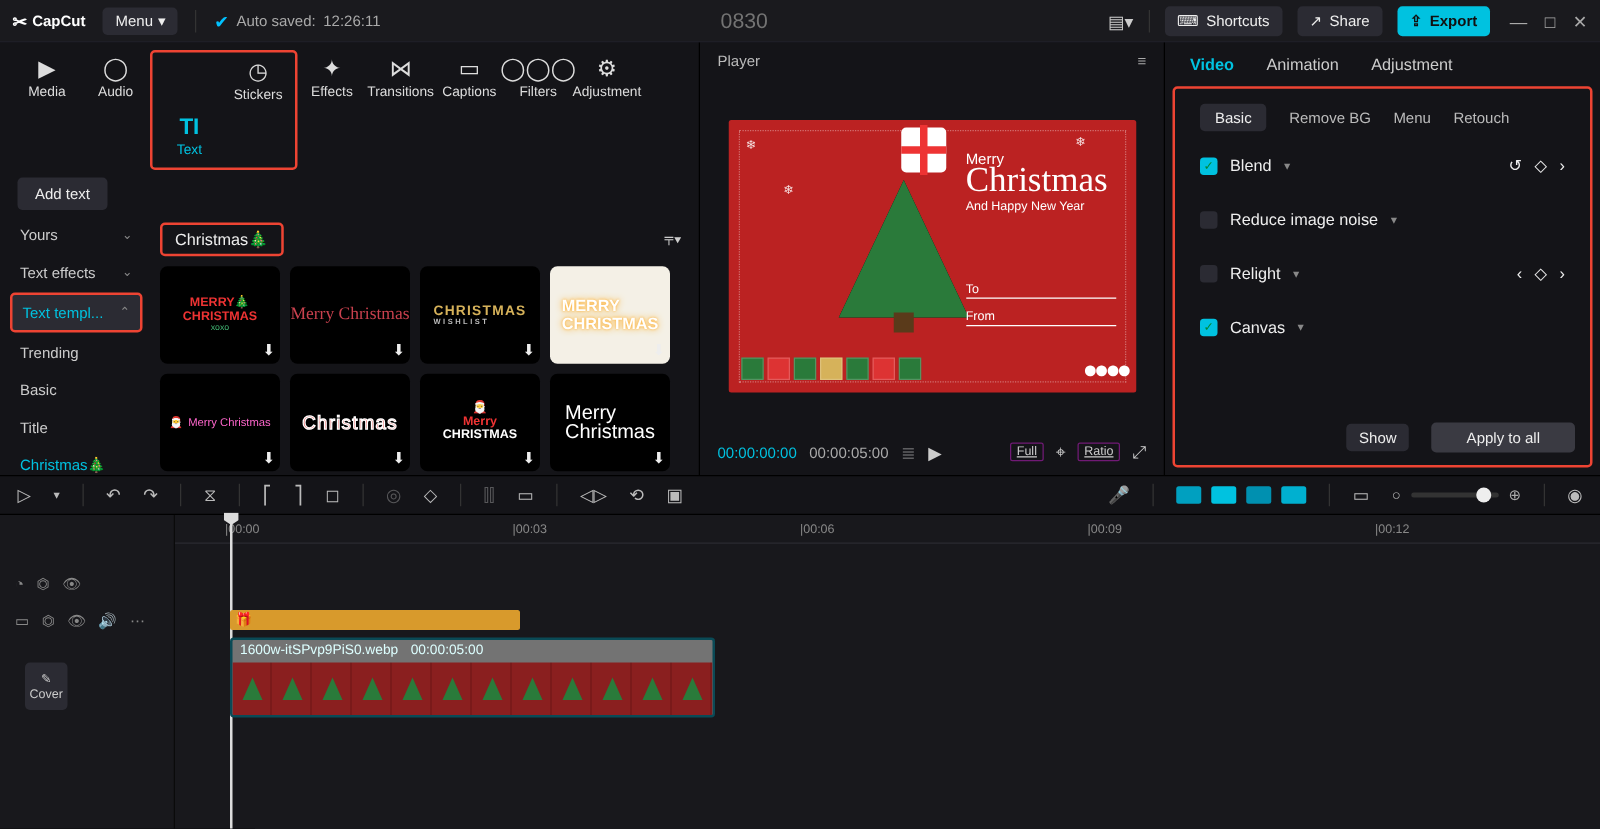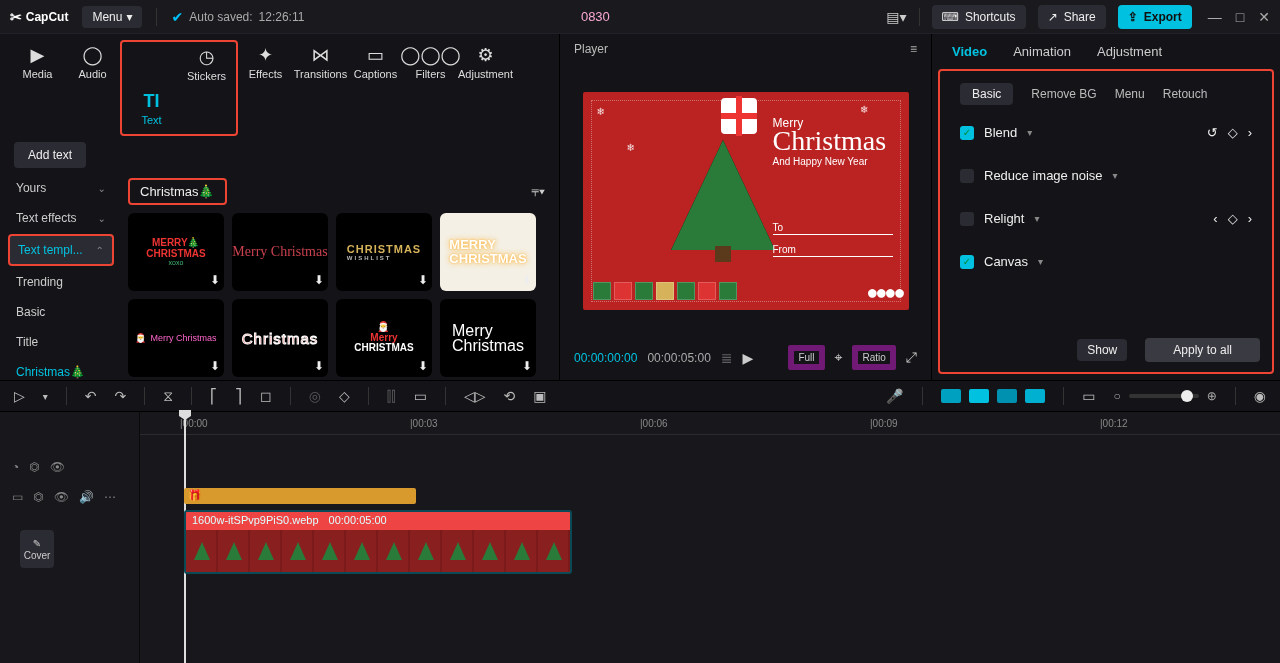--- a/index.html
+++ b/index.html
@@ -4,21 +4,21 @@
 <style>
   * { box-sizing: border-box; margin: 0; padding: 0; font-family: -apple-system, BlinkMacSystemFont, "Segoe UI", Arial, sans-serif; }
   body { background: #0d0d0f; color: #ddd; width: 1280px; height: 663px; overflow: hidden; font-size: 12px; }
   .topbar { height: 34px; background: #1a1a1e; display: flex; align-items: center; padding: 0 10px; gap: 14px; border-bottom: 1px solid #21212a;}
   .logo { display:flex; align-items:center; gap:4px; font-weight:600; font-size:12px; color:#fff;}
   .logo .scissor { font-size:14px; }
   .menu-btn { background:#2b2b33; padding:4px 10px; border-radius:4px; color:#eee; display:flex; align-items:center; gap:4px; font-size:12px;}
   .vbar { width:1px; height:18px; background:#333; }
   .autosave { display:flex; align-items:center; gap:6px; color:#aaa; font-size:12px;}
   .autosave .chk { color:#00c2ff; font-size:14px; }
-  .project-title { flex:1; text-align:center; color:#f9a8d4; font-size:13px;}
+  .project-title { flex:1; text-align:center; color:#737373; font-size:17px;}
   .rctl { display:flex; align-items:center; gap:12px; }
   .pill { background:#2b2b33; padding:5px 10px; border-radius:4px; display:flex; align-items:center; gap:6px; color:#eee; font-size:12px;}
   .pill.export { background:#00c2e0; color:#111; font-weight:600;}
   .wincon { display:flex; gap:14px; color:#aaa; font-size:14px; margin-left:4px;}
   .main { display:flex; height: 346px; }
   
   .leftcol { width:560px; display:flex; flex-direction:column; background:#141418; border-right:1px solid #000;}
   .icontabs { display:flex; padding:6px 10px 0 10px; gap:0px;}
   .icontab { width:55px; display:flex; flex-direction:column; align-items:center; padding:4px 0 8px 0; color:#ddd; gap:2px;}
   .icontab .ic { font-size:18px; height:22px; display:flex; align-items:center;}
@@ -73,21 +73,21 @@
   .ctext .c { font-family:"Brush Script MT",cursive; font-size:28px; line-height:.8;}
   .ctext .h { font-size:10px; margin-top:4px;}
   .toline { position:absolute; right:16px; color:#fff; font-size:10px; width:120px; border-bottom:1px solid #fff; padding-bottom:1px;margin-left:12px;}
   .boxes { position:absolute; left:10px; bottom:10px; display:flex; gap:3px;}
   .boxes div{ width:18px; height:18px; background:#2a7a3a; border:1px solid #fff3;}
   .lights { position:absolute; right:6px; bottom:6px; color:#fff; font-size:20px; letter-spacing:-3px;}
   .pfoot { display:flex; align-items:center; gap:10px; padding:8px 14px 10px 14px;}
   .tblue { color:#00c2e0; font-size:12px;}
   .tgray { color:#aaa; font-size:12px;}
   .picon { color:#ccc; font-size:14px;}
-  .pbox { border:6px solid #701a75; padding:1px 4px; font-size:10px; color:#ccc; border-radius:2px;}
+  .pbox { border:1px solid #701a75; padding:1px 4px; font-size:10px; color:#ccc; border-radius:2px;text-decoration:underline;}
   .pfoot .grow { flex:1;}
   
   .rightcol { width:348px; background:#141418; display:flex; flex-direction:column;}
   .rtabs { display:flex; gap:26px; padding:10px 20px; font-size:13px;}
   .rtabs div{ color:#ccc;}
   .rtabs .on{ color:#00c2e0; font-weight:600;}
   .rbox { border:2px solid #e43; margin:0 6px 6px 6px; border-radius:4px; flex:1; padding:6px 6px 6px 6px; position:relative;}
   .subtabs { display:flex; gap:18px; padding:6px 14px; align-items:center;}
   .subtabs div{ color:#bbb; font-size:12px;}
   .subtabs .pillon{ background:#2b2b33; padding:4px 12px; border-radius:4px; color:#eee;}
@@ -115,21 +115,21 @@
   .trkhead .row { display:flex; gap:10px; color:#888; font-size:12px; padding:8px 0;}
   .coverbtn { width:34px; height:38px; background:#2b2b33; border-radius:4px; display:flex; flex-direction:column; align-items:center; justify-content:center; gap:1px; color:#ccc; font-size:10px; margin-left:8px; margin-top:18px;}
   .trarea { flex:1; position:relative;}
   .ruler { height:28px; position:relative; color:#888; font-size:10px;}
   .ruler span{ position:absolute; top:6px;}
   .ruler .line{ position:absolute; top:22px; left:0; right:0; height:1px; background:#2a2a30;}
   .playhead { position:absolute; top:0; bottom:0; width:2px; background:#ddd;}
   .playhead::before{content:"";position:absolute;left:-5px;top:-2px;width:12px;height:10px;background:#ddd;clip-path:polygon(0 0,100% 0,100% 60%,50% 100%,0 60%);}
   .audiotrk { position:absolute; top:76px; height:16px; background:#d89a2c; border-radius:2px;}
   .audiotrk .gicon{position:absolute;left:4px;top:1px;font-size:11px;}
-  .videoclip { position:absolute; top:98px; height:64px; background:#ef4444; border:2px solid #0a4a56; border-radius:3px; overflow:hidden;}
+  .videoclip { position:absolute; top:98px; height:64px; background:#737373; border:2px solid #0a4a56; border-radius:3px; overflow:hidden;}
   .videoclip .lbl { position:absolute; left:6px; top:2px; color:#dff; font-size:11px; display:flex; gap:10px;}
   .thumbstrip { position:absolute; left:0; right:0; top:18px; bottom:0; background:repeating-linear-gradient(90deg,#8a1f1f 0 30px,#7a1a1a 30px 32px); display:flex;}
   .minitree{ width:32px; display:flex; align-items:center; justify-content:center;}
   .minitree::before{content:"";width:0;height:0;border-left:8px solid transparent;border-right:8px solid transparent;border-bottom:18px solid #2a7a3a;}
 </style>
 </head>
 <body>
 
 <div class="topbar">
   <div class="logo">

